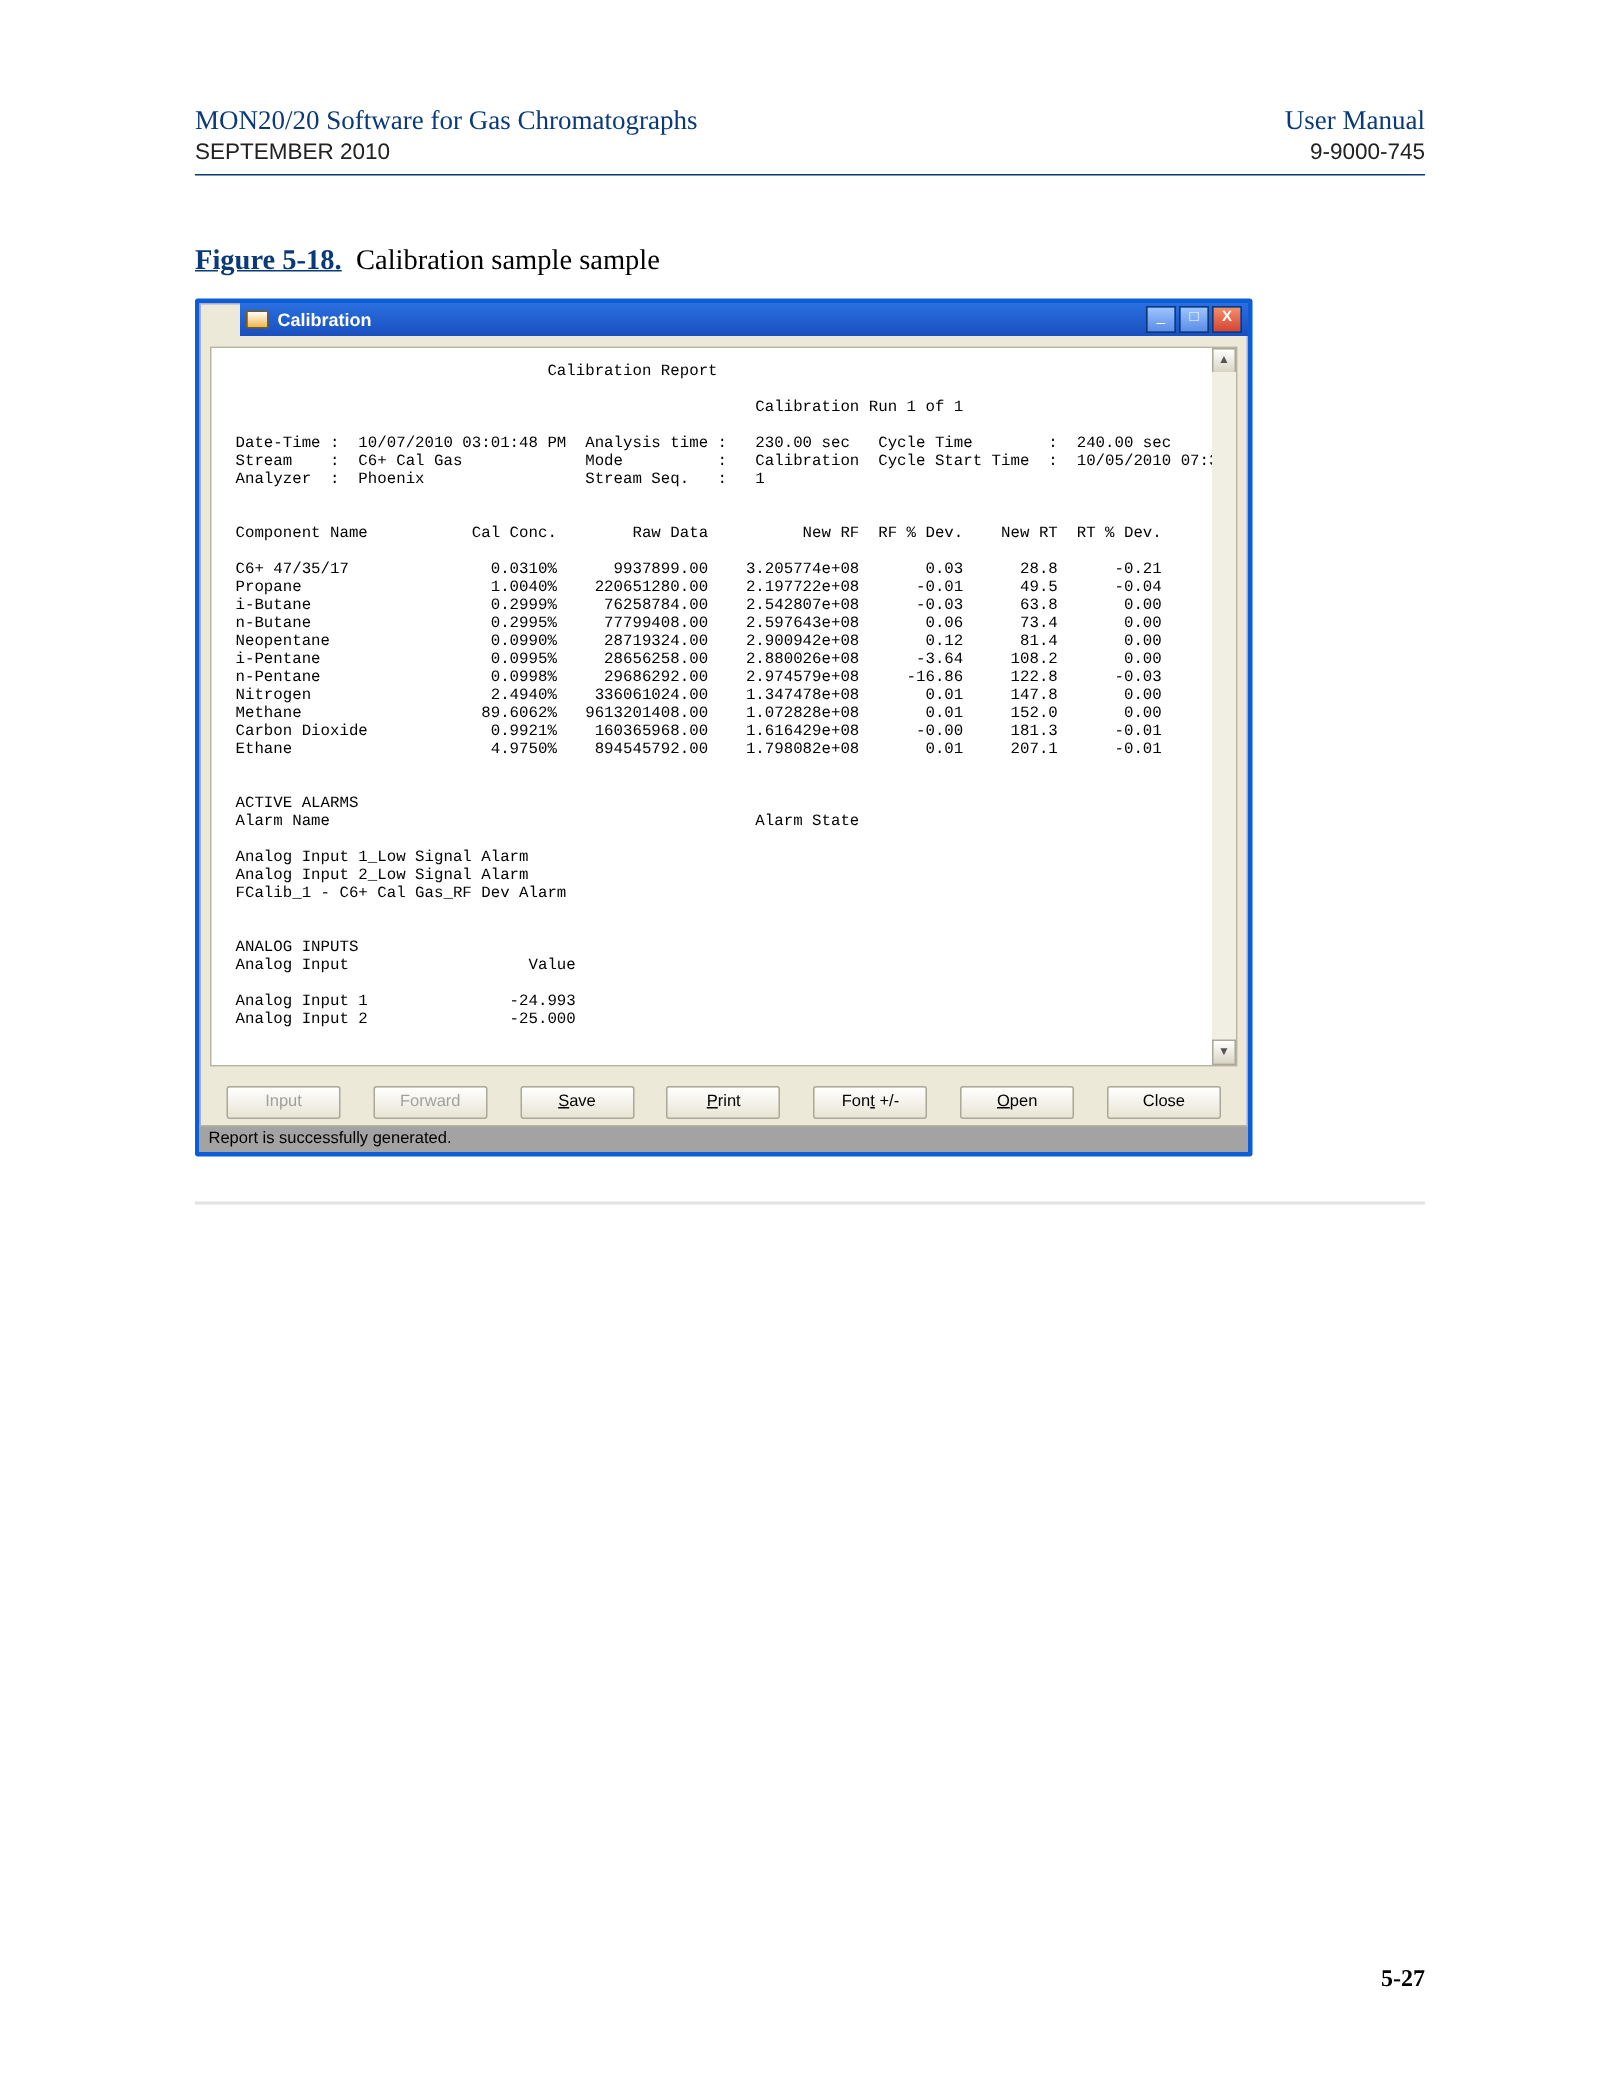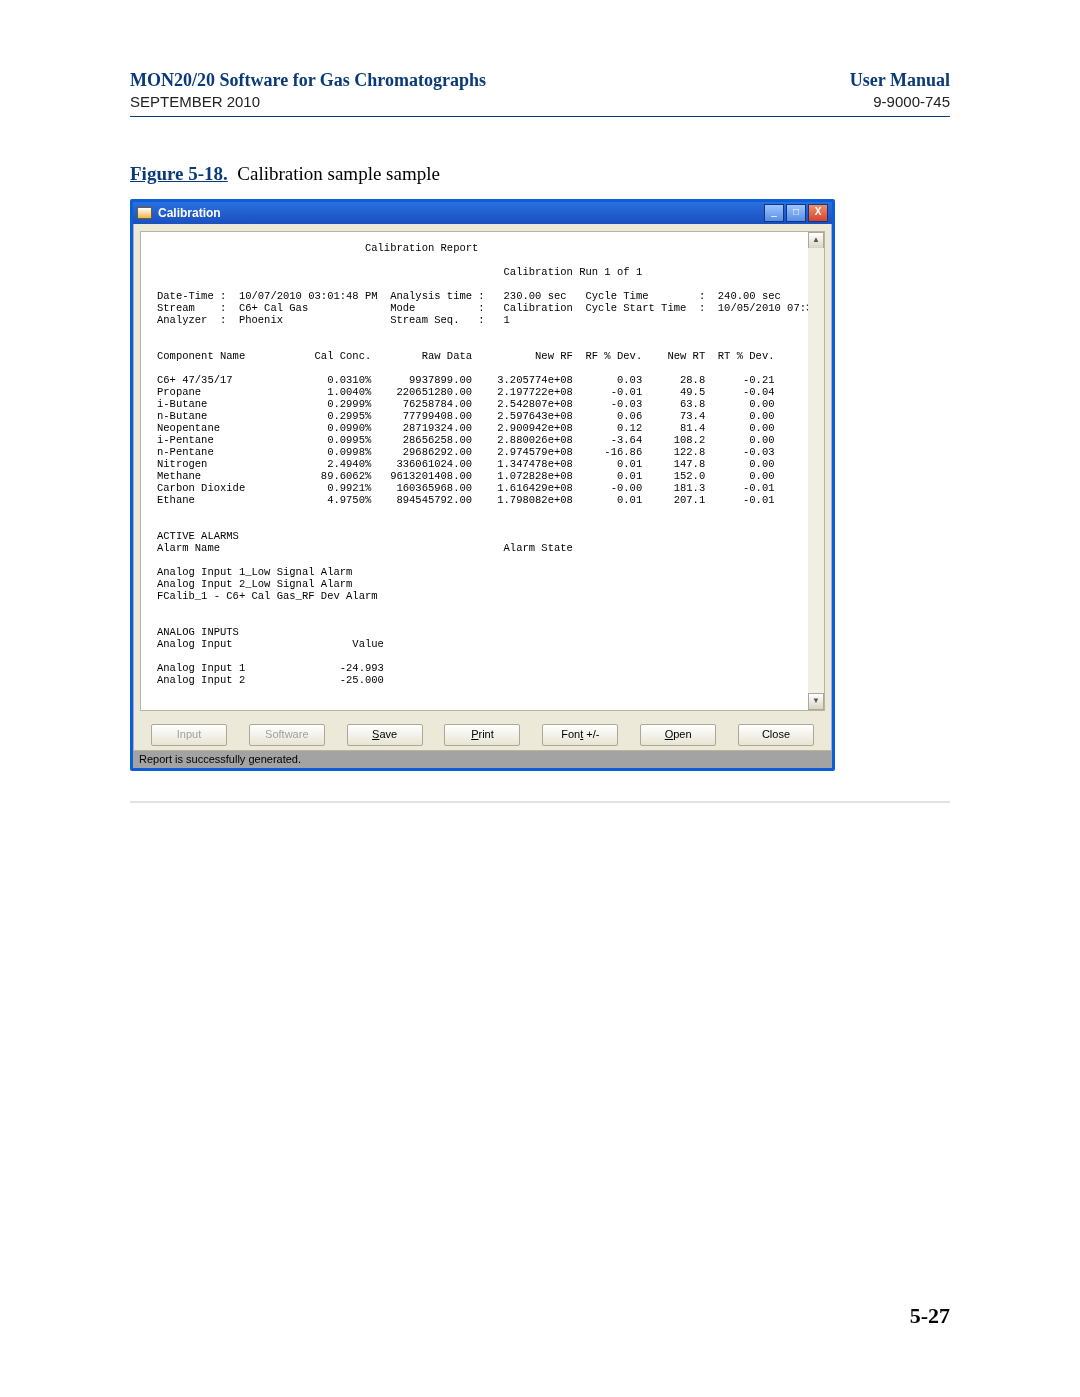--- a/index.html
+++ b/index.html
@@ -1,42 +1,42 @@
 <!DOCTYPE html>
 <html><head>
 <meta charset="utf-8">
 <style>
 html,body{margin:0;padding:0;background:#fff;}
 .page{width:1080px;height:1397px;margin:0 auto;position:relative;font-family:"Times New Roman",serif;color:#000;background:#fff;box-sizing:border-box;padding:70px 130px 60px 130px;}
-.hdr{display:flex;justify-content:space-between;align-items:baseline;font-weight:bold;color:#0a3a7a;font-size:18px;}
+.hdr{display:flex;justify-content:space-between;align-items:baseline;font-weight:normal;color:#0a3a7a;font-size:18px;}
 .hdr-right{color:#0a3a7a;}
 .sub{display:flex;justify-content:space-between;font-family:"Helvetica Neue",Arial,sans-serif;font-size:15px;color:#222;margin-top:2px;padding-bottom:6px;border-bottom:1px solid #0a3a7a;gap:31px;}
 .fig{margin-top:46px;font-size:19px;font-family:"Times New Roman",serif;}
 .fig b{color:#0a3a7a;text-decoration:underline;}
 .win{margin-top:14px;border:3px solid #0b5ed7;border-radius:2px;background:#ece9d8;font-family:Tahoma,Arial,sans-serif;font-size:11px;color:#000;width:699px;position:relative;box-shadow:0 0 0 1px #aac inset;}
-.titlebar{height:22px;background:linear-gradient(#2a6fe0,#1a4fbe);display:flex;align-items:center;justify-content:space-between;padding:0 4px;}
+.titlebar{height:22px;background:linear-gradient(#2a6fe0,#1a4fbe);display:flex;align-items:center;justify-content:space-between;padding:0 4px;margin-left:27px;}
 .tb-left{display:flex;align-items:center;gap:6px;}
 .tb-icon{width:13px;height:10px;background:linear-gradient(#fff,#f1b64a);border:1px solid #7a5c1a;border-radius:1px;}
 .tb-title{color:#fff;font-weight:bold;font-size:12px;}
 .tb-btns{display:flex;gap:2px;}
 .tb-btn{width:18px;height:16px;border:1px solid #0a3a7a;font-family:Arial,sans-serif;font-size:10px;line-height:14px;text-align:center;cursor:pointer;}
 .tb-min,.tb-max{background:linear-gradient(#9ec4ff,#5a8de6);color:#fff;}
 .tb-close{background:linear-gradient(#f58f6a,#d4432f);color:#fff;font-weight:bold;}
 .inner{margin:7px;border:1px solid #b8b4a0;background:#fff;position:relative;height:480px;padding:10px 16px 10px 16px;box-sizing:border-box;overflow:hidden;}
 .inner .scroll{position:absolute;right:0;top:0;width:16px;height:100%;background:#ece9d8;}
 .scroll-arr{width:14px;height:15px;border:1px solid #aca899;background:linear-gradient(#fff,#d8d4c4);font-family:Arial;font-size:8px;line-height:13px;text-align:center;color:#555;cursor:pointer;}
 .scroll-track{position:absolute;top:16px;bottom:16px;left:0;right:0;background:#f1efe4;}
 .scroll-bot{position:absolute;bottom:0;left:0;}
 pre.rep{font-family:"Courier New",monospace;font-size:10.5px;line-height:12px;margin:0;white-space:pre;}
 .btnbar{display:flex;justify-content:space-between;padding:6px 18px 4px 18px;}
 .wbtn{width:74px;height:20px;border:1px solid #aca899;background:linear-gradient(#fff,#e8e4d4);font-family:Tahoma,Arial,sans-serif;font-size:11px;text-align:center;line-height:18px;cursor:pointer;border-radius:2px;}
 .wbtn.dis{color:#a0a0a0;cursor:default;}
 .status{font-family:Tahoma,Arial,sans-serif;font-size:11px;padding:2px 6px 3px 6px;border-top:1px solid #b8b4a0;background:#a3a3a3;}
 .sep{border-top:2px solid #e2e2e2;margin-top:30px;}
-.pgnum{position:absolute;bottom:68px;right:130px;font-family:"Times New Roman",serif;font-size:22px;font-weight:bold;}
+.pgnum{position:absolute;bottom:68px;right:130px;font-family:"Times New Roman",serif;font-size:16px;font-weight:bold;}
 </style>
 </head>
 <body>
 
 <div class="page">
   <div class="hdr">
     <span>MON20/20 Software for Gas Chromatographs</span>
     <span class="hdr-right">User Manual</span>
   </div>
   <div class="sub">
@@ -101,21 +101,21 @@
 Analog Input 2               -25.000</pre>
       <div class="scroll">
         <div class="scroll-arr">▲</div>
         <div class="scroll-track"></div>
         <div class="scroll-arr scroll-bot">▼</div>
       </div>
     </div>
 
     <div class="btnbar">
       <div class="wbtn dis">Input</div>
-      <div class="wbtn dis">Software</div>
+      <div class="wbtn dis">Forward</div>
       <div class="wbtn"><u>S</u><span>ave</span></div>
       <div class="wbtn"><u>P</u><span>rint</span></div>
       <div class="wbtn">Fon<u>t</u> +/-</div>
       <div class="wbtn"><u>O</u><span>pen</span></div>
       <div class="wbtn">Close</div>
     </div>
 
     <div class="status">Report is successfully generated.</div>
   </div>
 

